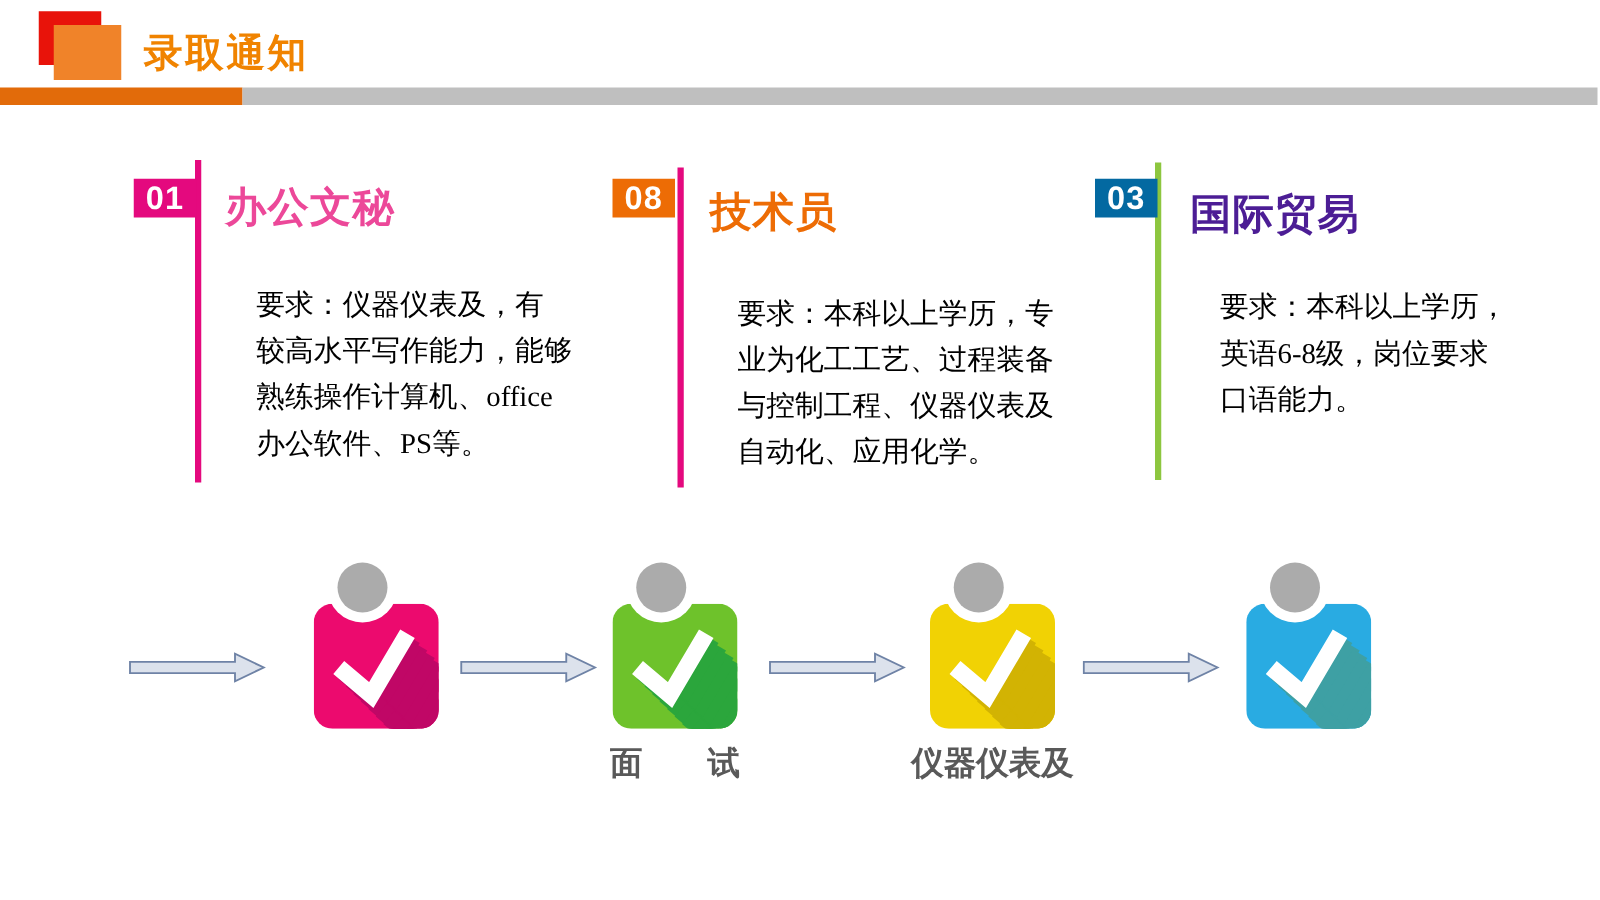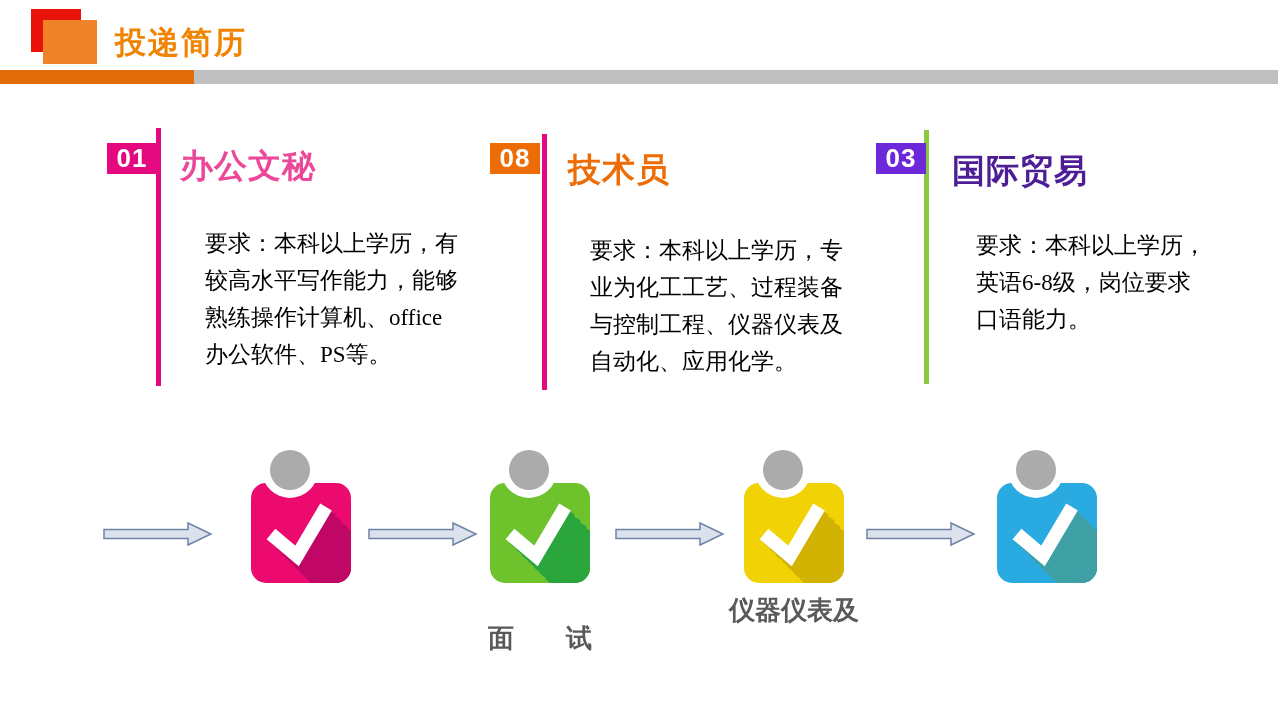--- a/index.html
+++ b/index.html
@@ -52,47 +52,47 @@
   .step-label { position:absolute; top:110px; left:-35px; width:170px; text-align:center;
                 font-size:26px; font-weight:bold; white-space:nowrap; }
 </style>
 </head>
 <body>
 
 <div class="slide">
 
   <div class="sq sq-red" style="background-color: rgb(232, 19, 10);"></div>
   <div class="sq sq-orange" style="background-color: rgb(240, 131, 41);"></div>
-  <h1 class="slide-title" style="color: rgb(240, 131, 0);">投递简历</h1>
+  <h1 class="slide-title" style="color: rgb(240, 131, 0);">录取通知</h1>
   <div class="underline orange" style="background-color: rgb(226, 107, 10);"></div>
   <div class="underline gray" style="background-color: rgb(191, 191, 191);"></div>
 
   <div class="section s1">
     <div class="vline" style="background-color: rgb(228, 9, 126);"></div>
     <div class="num-box" style="background-color: rgb(228, 9, 126);">01</div>
     <h2 class="sec-title" style="color: #ec4899;">办公文秘</h2>
-    <p class="sec-body">要求：本科以上学历，有
+    <p class="sec-body">要求：仪器仪表及，有
 较高水平写作能力，能够
 熟练操作计算机、office
 办公软件、PS等。</p>
   </div>
 
   <div class="section s2">
     <div class="vline" style="background-color: rgb(228, 9, 126);"></div>
     <div class="num-box" style="background-color: rgb(237, 108, 5);">08</div>
     <h2 class="sec-title" style="color: rgb(237, 108, 5);">技术员</h2>
     <p class="sec-body">要求：本科以上学历，专
 业为化工工艺、过程装备
 与控制工程、仪器仪表及
 自动化、应用化学。</p>
   </div>
 
   <div class="section s3">
     <div class="vline" style="background-color: rgb(141, 198, 63);"></div>
-    <div class="num-box" style="background-color: #6d28d9;">03</div>
+    <div class="num-box" style="background-color: #0369a1;">03</div>
     <h2 class="sec-title" style="color: #4c1d95;">国际贸易</h2>
     <p class="sec-body">要求：本科以上学历，
 英语6-8级，岗位要求
 口语能力。</p>
   </div>
 
   <svg class="arrow a1" viewBox="0 0 110 26">
     <g stroke-width="1.5" stroke-linejoin="miter" stroke="#6F83A6">
       <polygon points="1,8.5 85,8.5 85,2 108,13 85,24 85,17.5 1,17.5" fill="#DCE2EC"></polygon>
     </g>
@@ -164,21 +164,21 @@
           <path d="M20,51 46,73 75,24" transform="translate(58,58)"></path>
         <path d="M20,51 46,73 75,24" transform="translate(64,64)"></path>
           <path d="M20,51 46,73 75,24" transform="translate(70,70)"></path>
         <path d="M20,51 46,73 75,24" transform="translate(76,76)"></path>
       </g>
       <path d="M20,51 46,73 75,24" fill="none" stroke="#fff" stroke-width="13.5" stroke-linejoin="miter"></path>
     </svg>
     <div class="head">
       <div class="head-inner" style="background-color: rgb(171, 171, 171);"></div>
     </div>
-    <div class="step-label" style="color: rgb(89, 89, 89); margin-top: 28px;">面　　试</div>
+    <div class="step-label" style="color: rgb(89, 89, 89);">面　　试</div>
   </div>
 
   <div class="step p3">
     <svg class="check-svg" viewBox="0 0 100 100">
       <defs>
           <clipPath id="clip2">
             <rect width="100" height="100" rx="15"></rect>
           </clipPath>
         </defs>
       <rect width="100" height="100" rx="15" fill="#F1D204"></rect>

